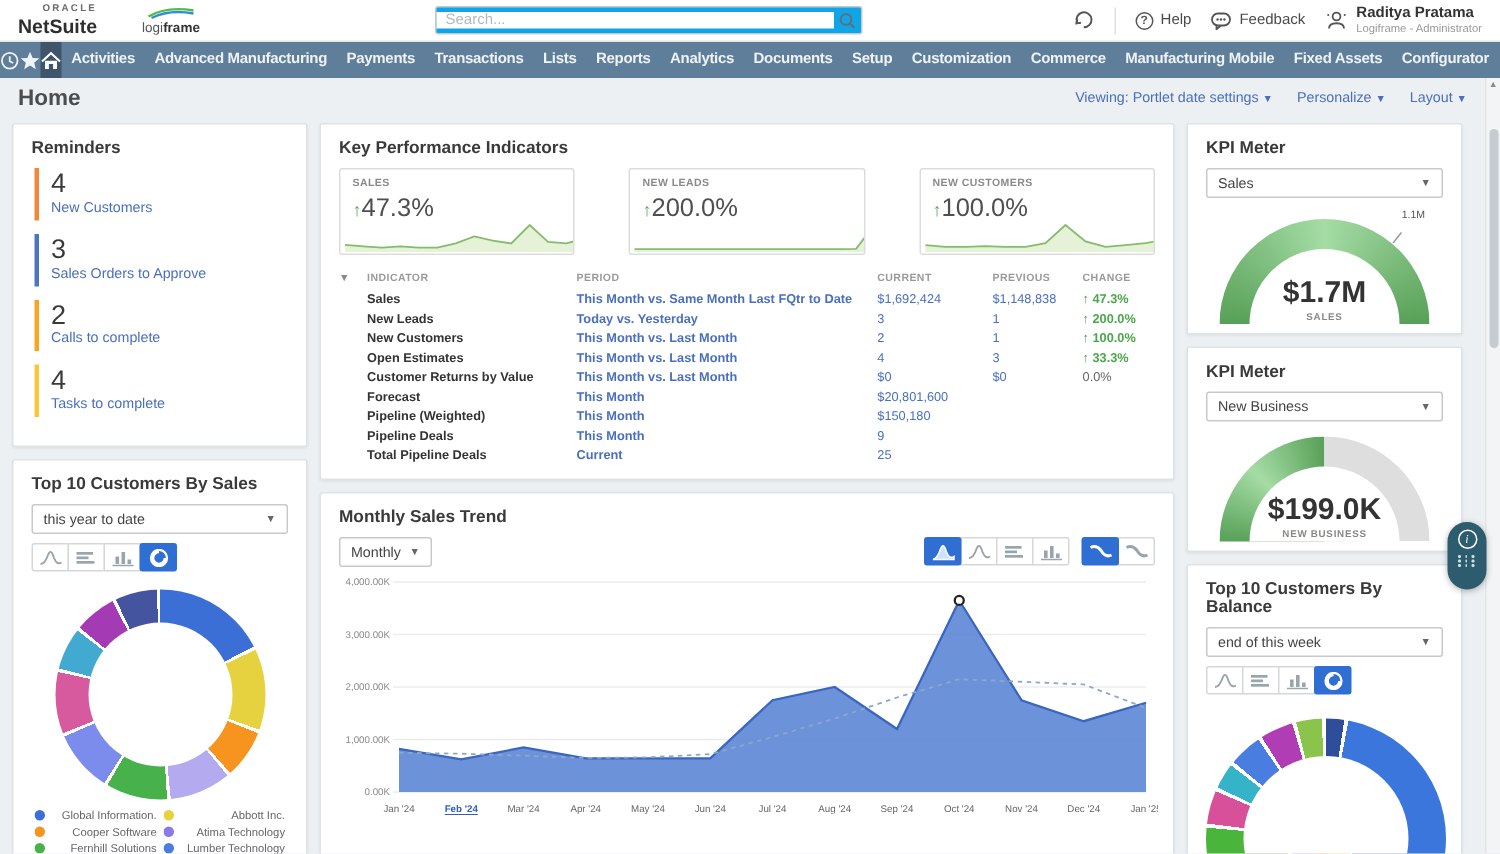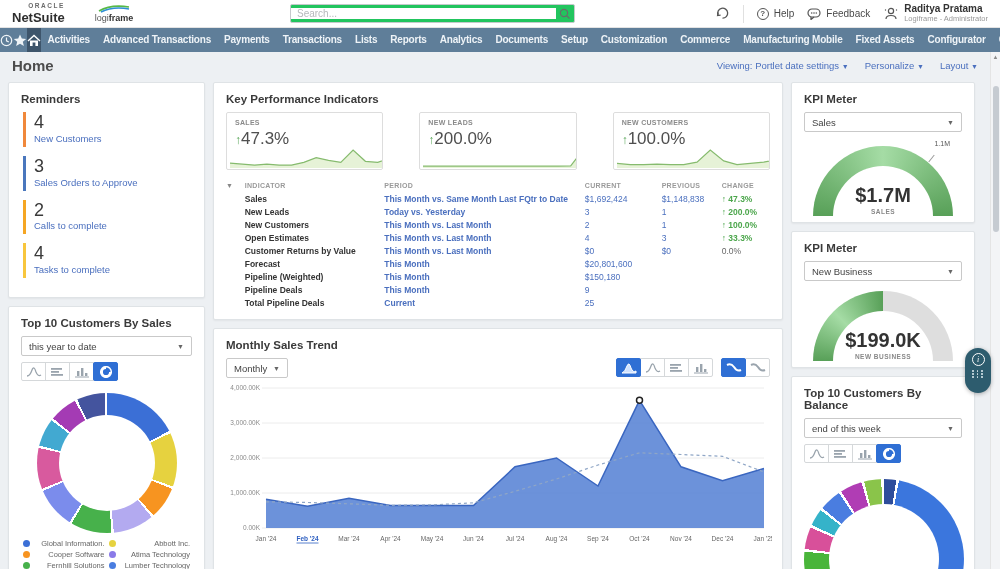--- a/index.html
+++ b/index.html
@@ -7,21 +7,21 @@
   body { font-family:"Liberation Sans", sans-serif; background:#edf0f3; position:relative; }
 
   
   .topbar { height:28px; background:#fff; border-bottom:1px solid #e3e3e3; display:flex; align-items:center; position:relative; }
   .oracle-logo { margin-left:12px; line-height:1; cursor:pointer;text-align:right; }
   .oracle-logo .o { font-size:6.5px; letter-spacing:1.5px; font-weight:700; color:#6b6b6b; }
   .oracle-logo .n { font-size:13px; font-weight:700; color:#2e2e2e; margin-top:1px; }
   .logi { margin-left:30px; display:flex; flex-direction:column; align-items:center; cursor:pointer; }
   .logi .t { font-size:9px; color:#555; }
   .logi .t b { color:#333; }
-  .search-wrap { position:absolute; left:290px; top:4px; width:285px; height:19px; border:1px solid #c6c9cc; border-radius:2px; background:#22c55e; display:flex; align-items:center; }
+  .search-wrap { position:absolute; left:290px; top:4px; width:285px; height:19px; border:1px solid #c6c9cc; border-radius:2px; background:#0ea5e9; display:flex; align-items:center; }
   .search-wrap input { border:none; outline:none; flex:1; font-size:10px; padding:0 6px; color:#444; font-family:inherit; }
   .search-wrap input::placeholder { color:#b5b8bb; }
   .topbar-right { margin-left:auto; display:flex; align-items:center; gap:13px; margin-right:12px; height:100%; }
   .tb-item { display:flex; align-items:center; gap:5px; font-size:10px; color:#4a4a4a; cursor:pointer; }
   .tb-divider { width:1px; height:18px; background:#e0e0e0; }
   .user-block { line-height:1.15; cursor:pointer; }
   .user-name { font-size:10px; font-weight:700; color:#333; }
   .user-role { font-size:7.5px; color:#999; }
   .circle-q { width:12px; height:12px; border:1.2px solid #555; border-radius:50%; font-size:8px; display:flex; align-items:center; justify-content:center; color:#555; font-weight:700; }
 
@@ -186,21 +186,21 @@
       </svg>
   </div>
   <div class="nav-iconbtn active">
     <svg width="14" height="13" viewBox="0 0 14 13">
         <path d="M1 7 L7 1.5 L13 7" fill="none" stroke="#fff" stroke-width="1.4"></path>
         <path d="M3 6.5 L3 12 L5.6 12 L5.6 8.6 L8.4 8.6 L8.4 12 L11 12 L11 6.5" fill="#fff"></path>
       </svg>
   </div>
   <div id="nav-items" style="display:flex;">
       <div class="nav-item">Activities</div>
-      <div class="nav-item">Advanced Transactions</div>
+      <div class="nav-item">Advanced Manufacturing</div>
       <div class="nav-item">Payments</div>
       <div class="nav-item">Transactions</div>
       <div class="nav-item">Lists</div>
       <div class="nav-item">Reports</div>
       <div class="nav-item">Analytics</div>
       <div class="nav-item">Documents</div>
       <div class="nav-item">Setup</div>
       <div class="nav-item">Customization</div>
       <div class="nav-item">Commerce</div>
       <div class="nav-item">Manufacturing Mobile</div>

